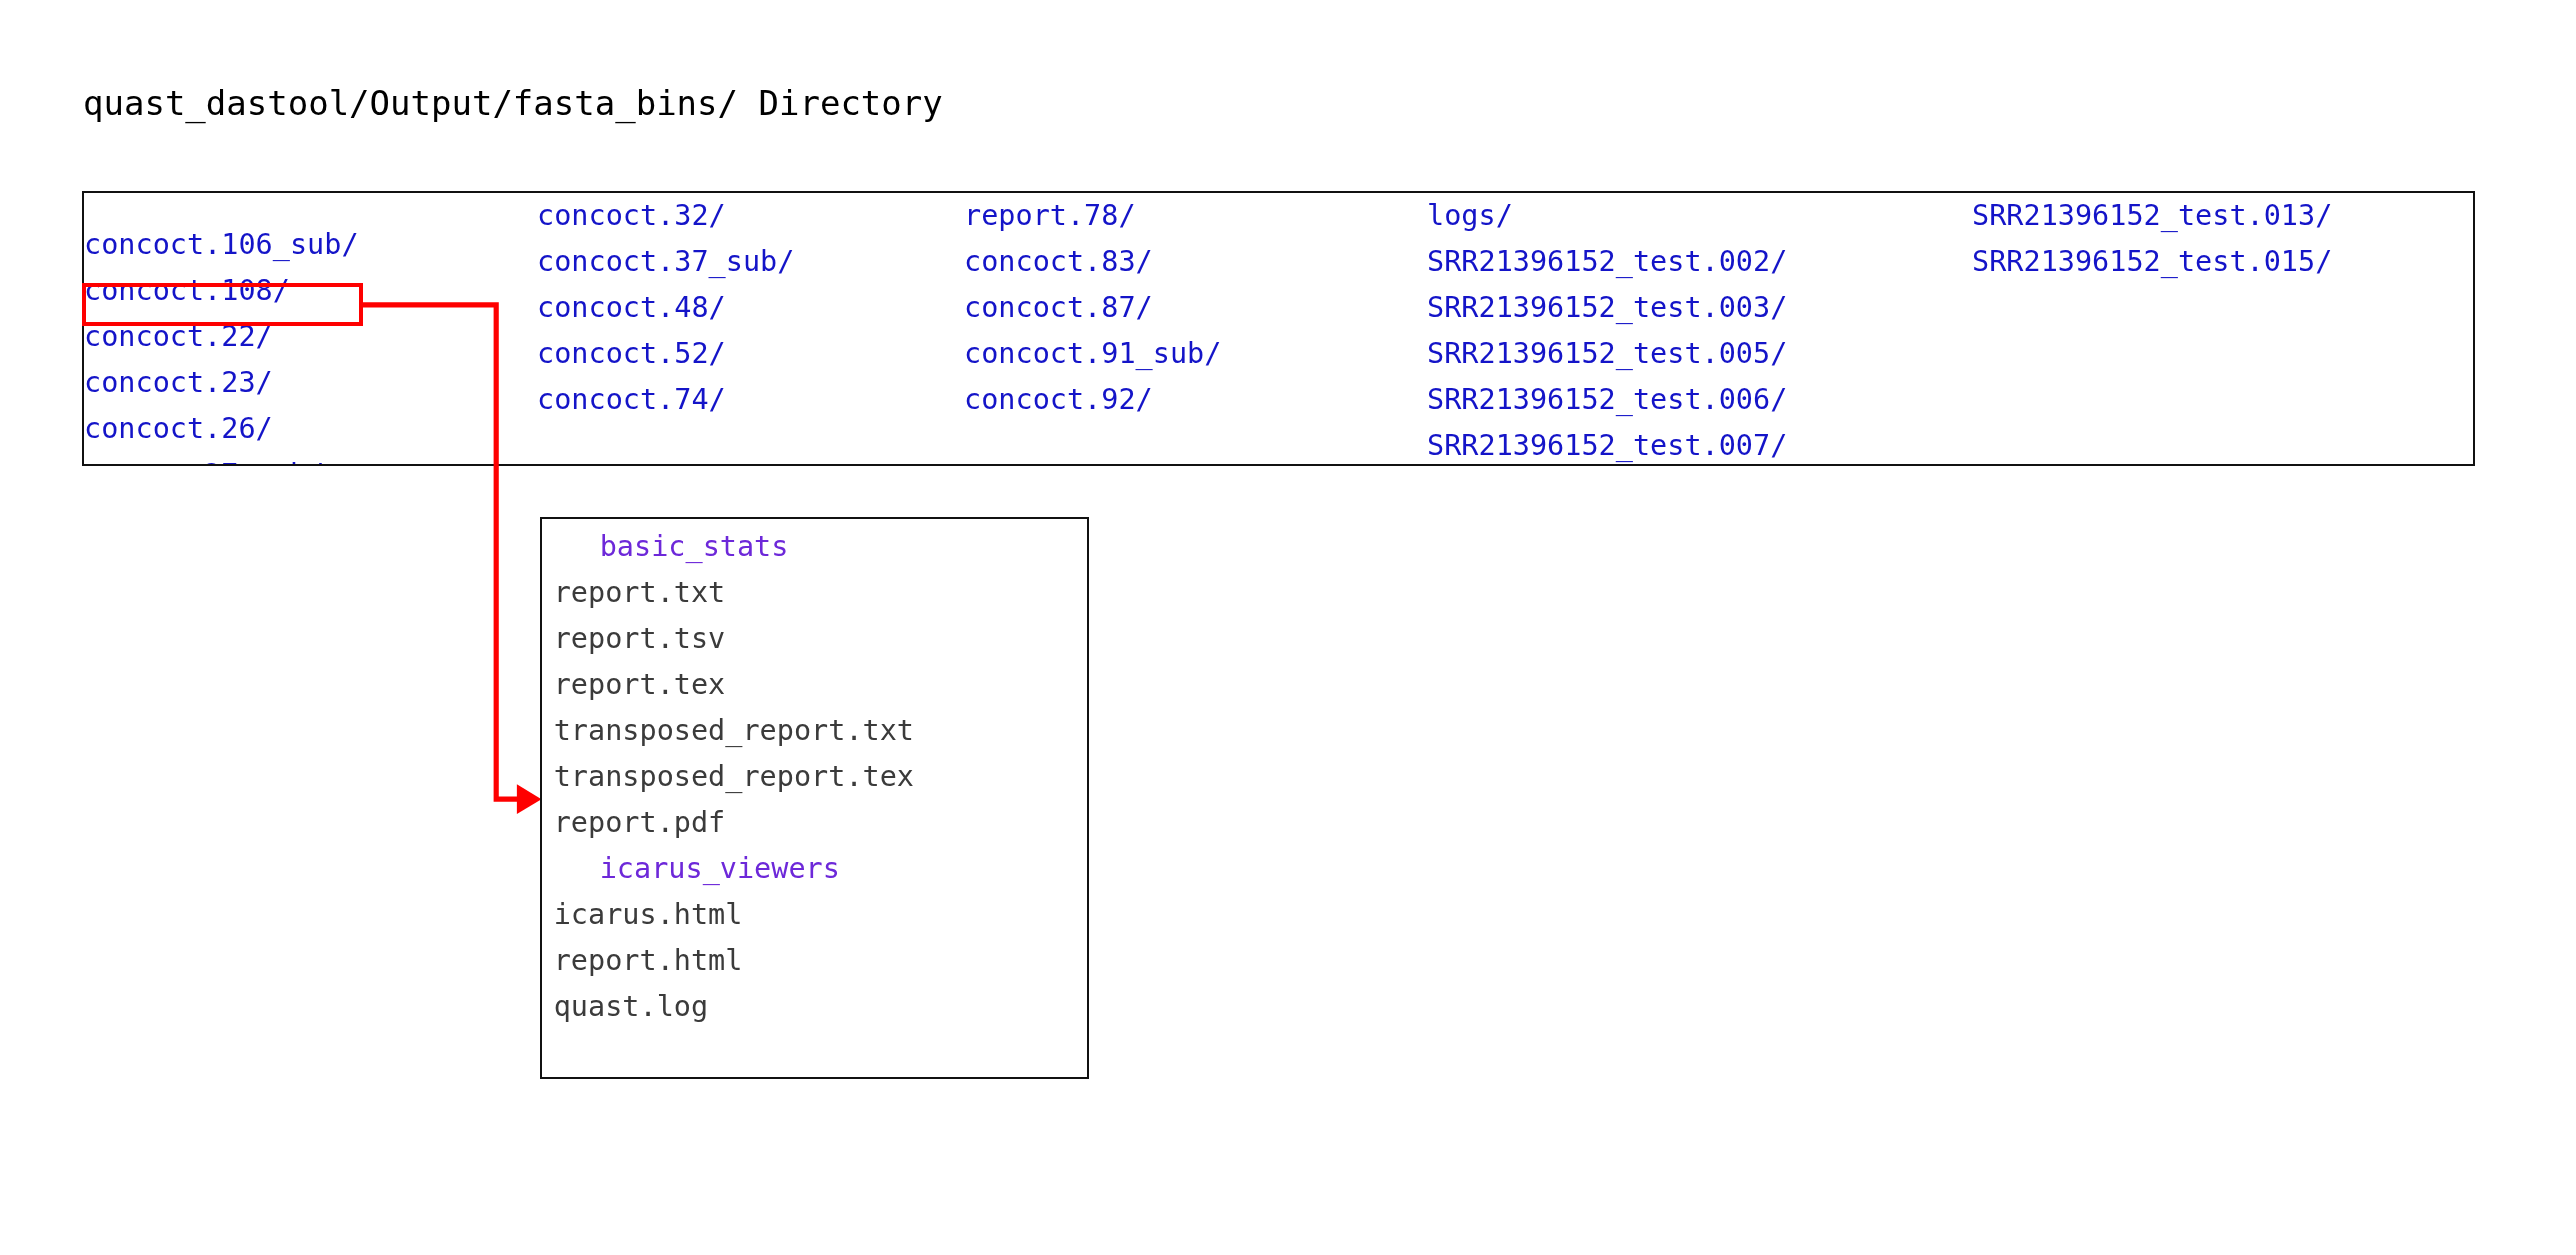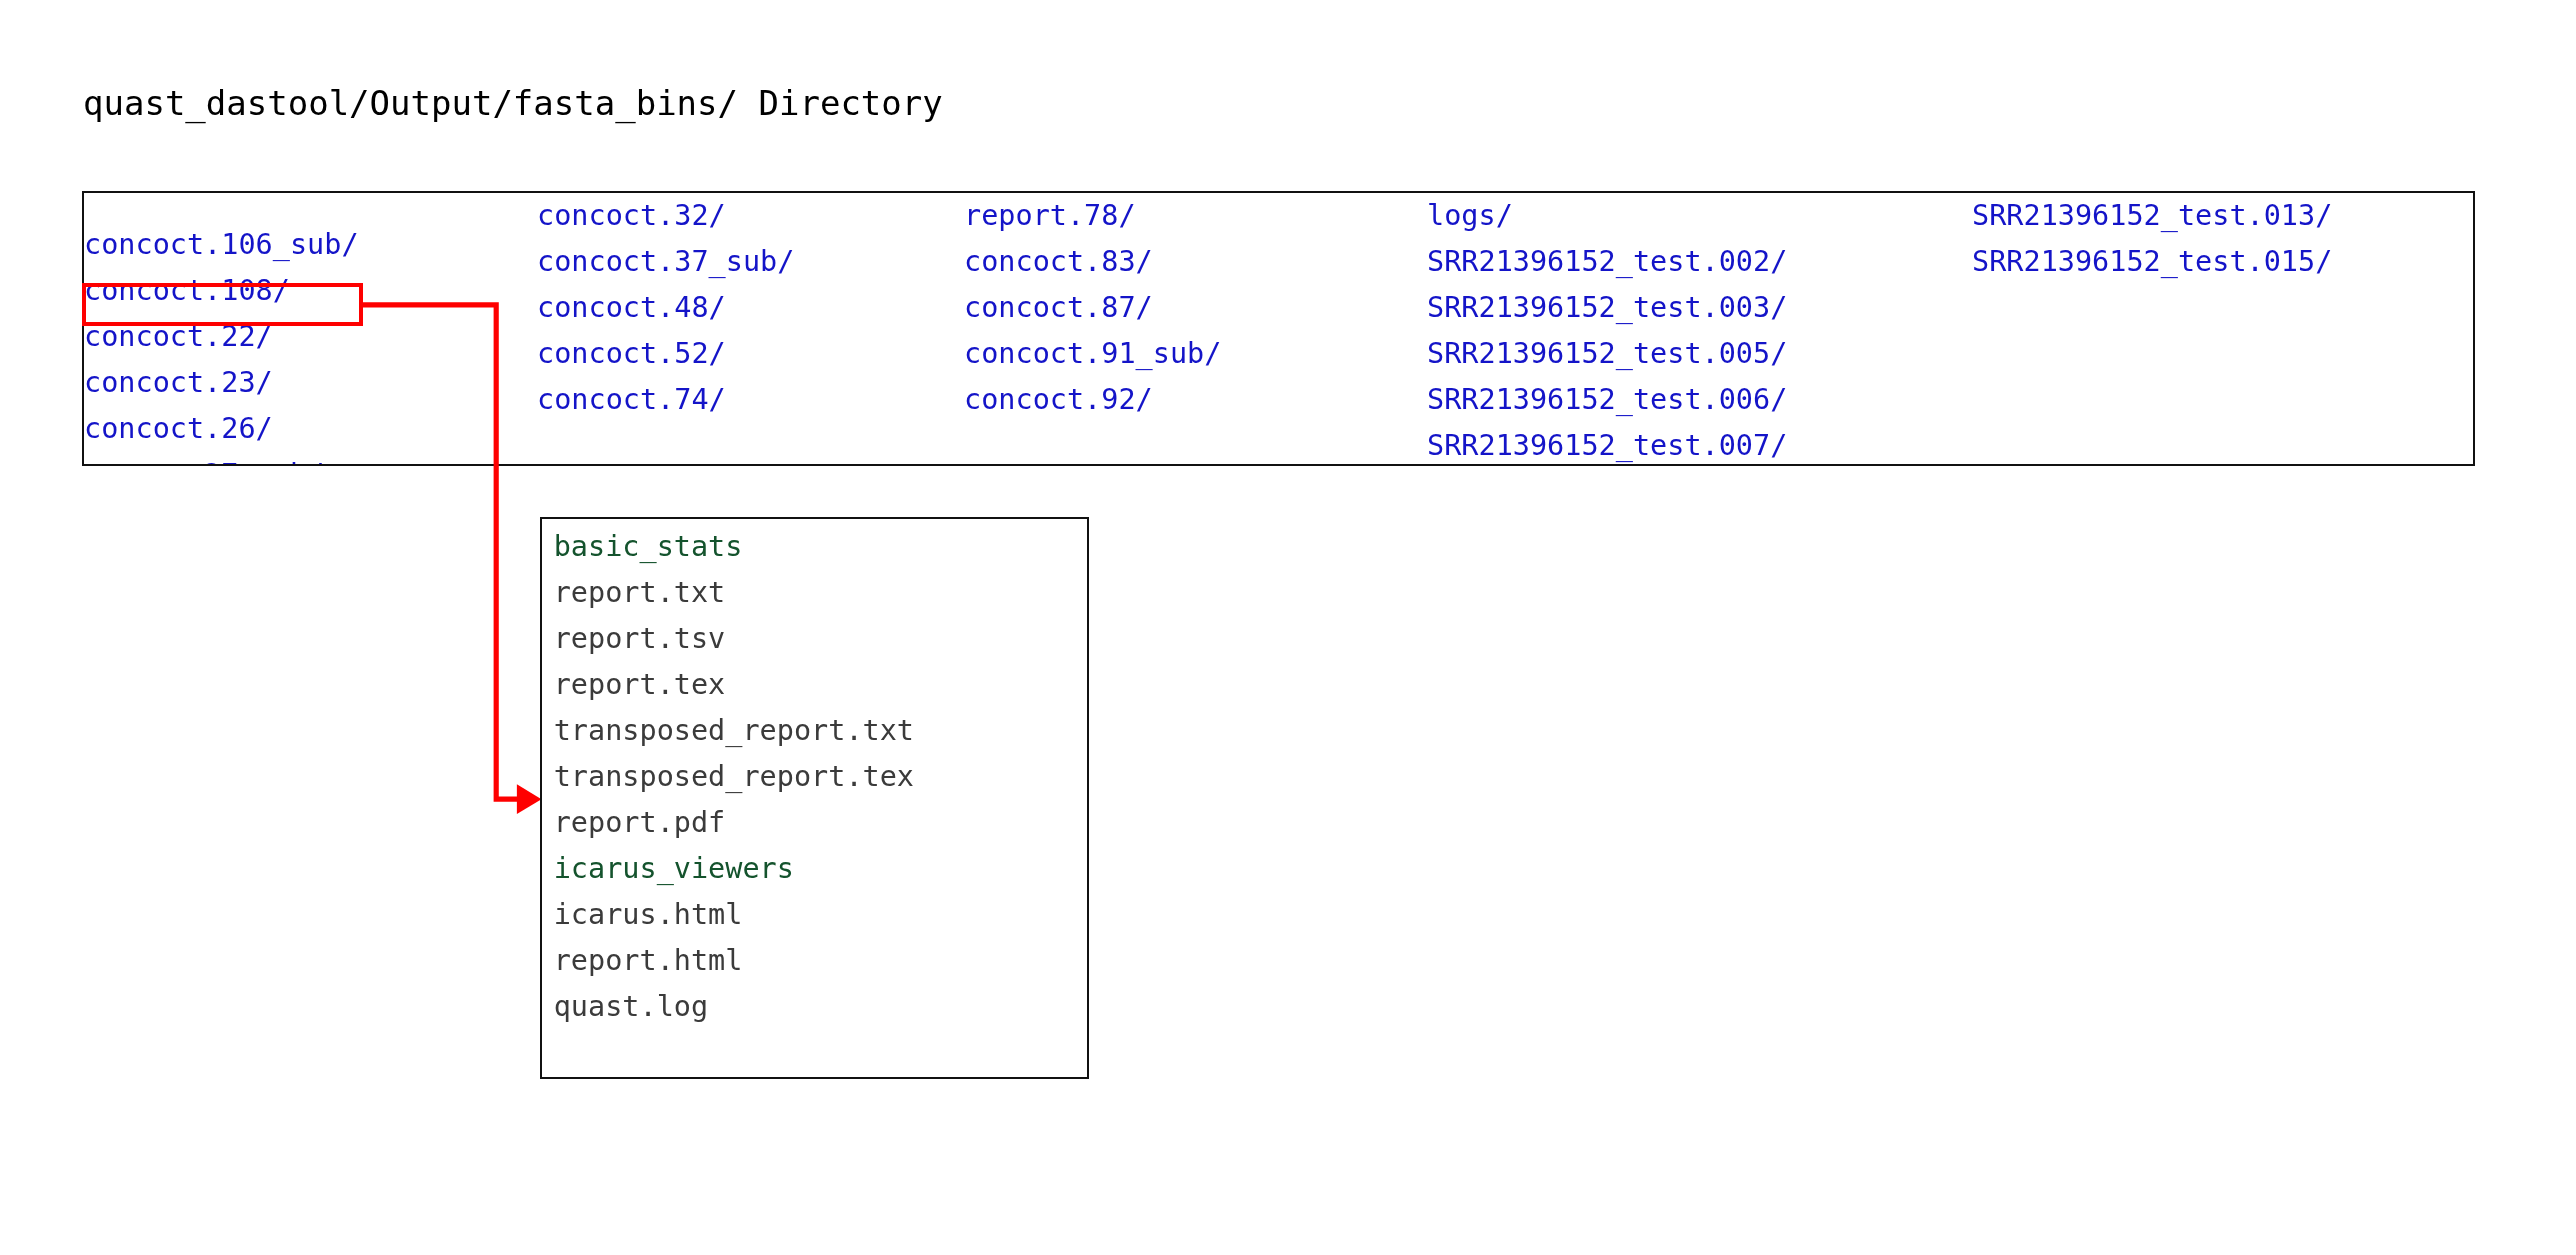--- a/index.html
+++ b/index.html
@@ -107,21 +107,21 @@
   }
   .exp-entry {
     font-family: "DejaVu Sans Mono", "Liberation Mono", monospace;
     font-size: 28.5px;
     line-height: 46px;
     height: 46px;
     color: #3b3b3b;
     white-space: pre;
     letter-spacing: 0px;
   }
-  .exp-entry.is-dir { color: #14532d; }
+  .exp-entry.is-dir { color: #6d28d9; margin-left: 46px; }
 </style>
 </head>
 <body>
 
 <div id="page-title">quast_dastool/Output/fasta_bins/ Directory</div>
 
 <div id="dir-listing-box">
   <div class="dir-col" id="dir-col-0">
     <div class="dir-entry">concoct.106_sub/</div>
     <div class="dir-entry">concoct.108/</div>

